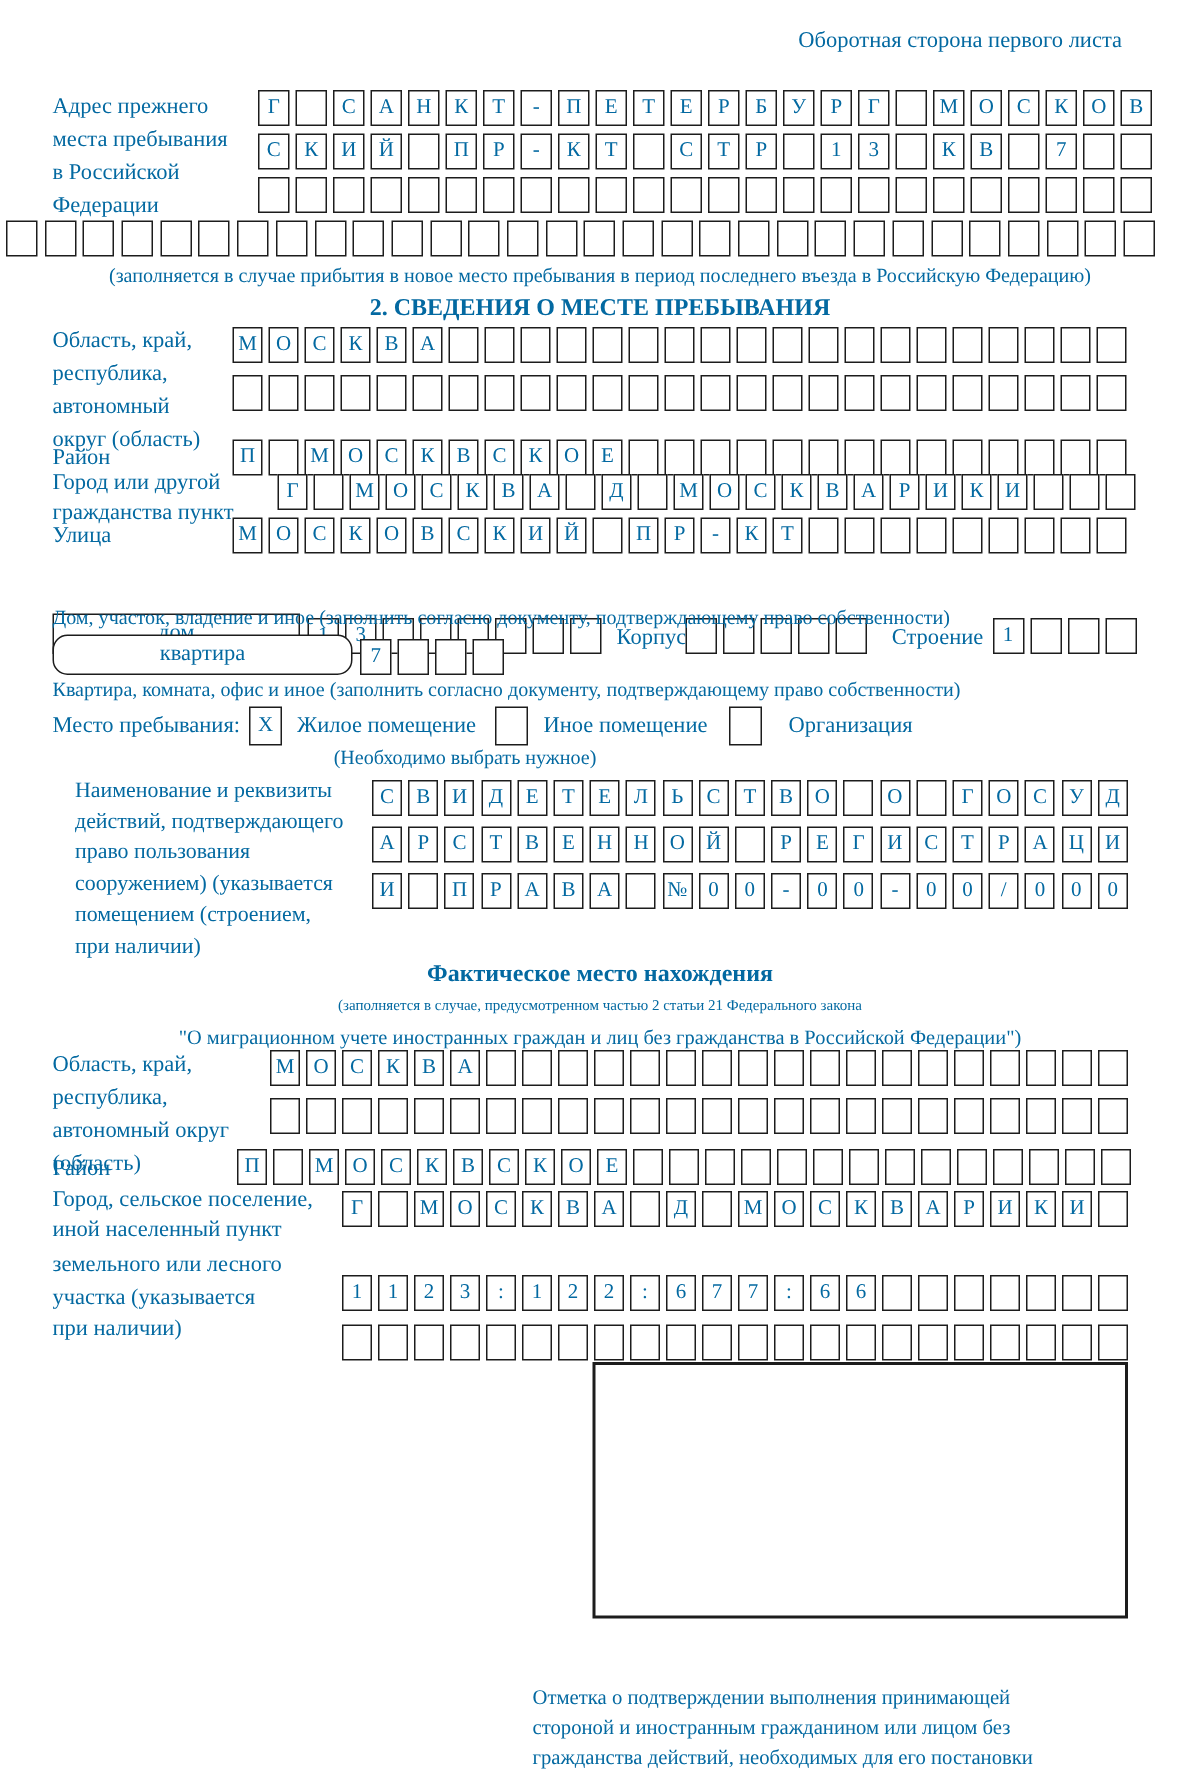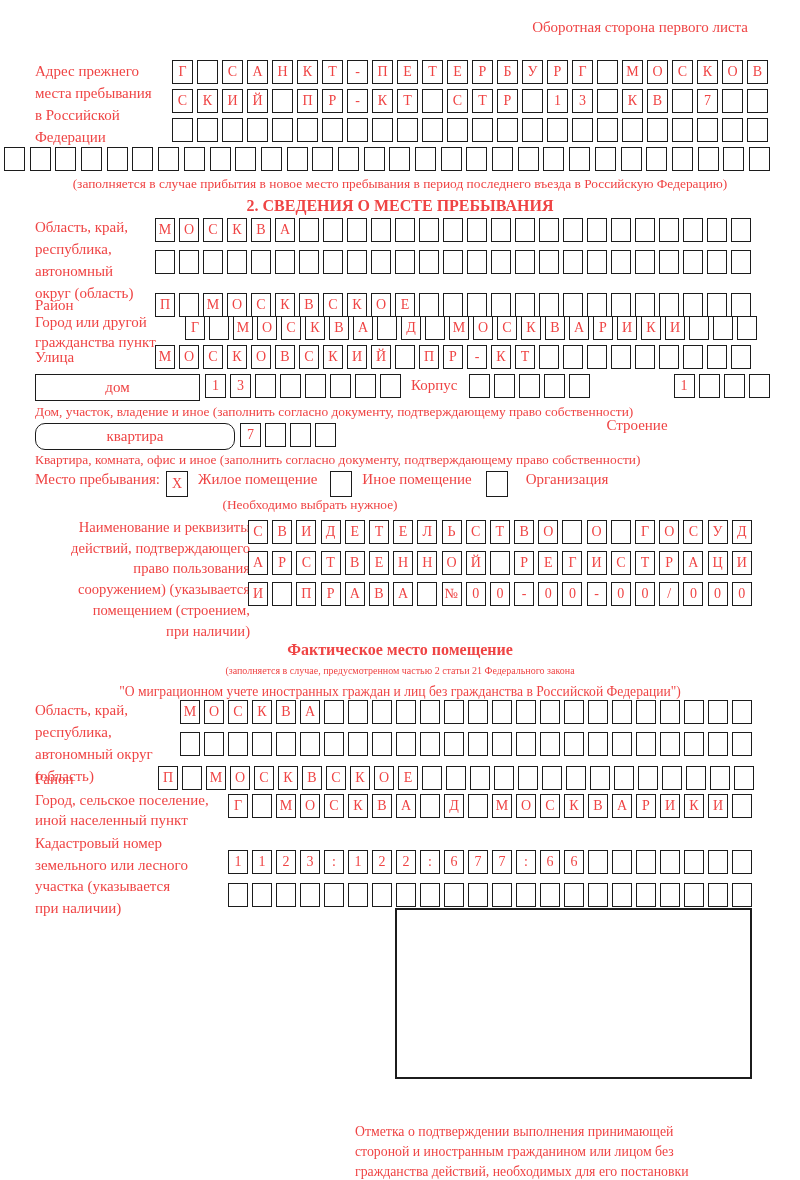--- a/index.html
+++ b/index.html
@@ -1,52 +1,52 @@
 <!DOCTYPE html>
 <html><head>
 <meta charset="utf-8">
 <style>
   html,body{margin:0;padding:0;background:#fff;}
   .page{
     position:relative;width:800px;height:1180px;background:#ffffff;
-    font-family:"Liberation Serif","DejaVu Serif",serif;color:#ef4444;overflow:hidden;
+    font-family:"Liberation Serif","DejaVu Serif",serif;color:#0369a1;overflow:hidden;
   }
   .abs{position:absolute;}
   .boxes{position:absolute;display:flex;gap:4px;}
   .boxes .cell{
     box-sizing:border-box;flex:0 0 auto;width:21px;height:24px;
     border:1.6px solid #1c1c1c;background:#fff;
     display:flex;align-items:center;justify-content:center;
     font-size:14px;line-height:1;
   }
   .boxes.w20 .cell{width:20px;}
   .boxes.g47{gap:4.7px;}
   .boxes.g42{gap:4.2px;}
-  .inlineboxes{display:flex;align-items:flex-start;}
+  .inlineboxes{display:flex;align-items:flex-end;}
   .inlineboxes .cell{
     box-sizing:border-box;flex:0 0 auto;width:21px;height:24px;
     border:1.6px solid #1c1c1c;background:#fff;
     display:flex;align-items:center;justify-content:center;
     font-size:14px;line-height:1;
   }
   .widebox{
     box-sizing:border-box;border:1.8px solid #1c1c1c;height:27px;background:#fff;
     display:flex;align-items:center;justify-content:center;font-size:15px;
   }
   .label{font-size:15px;line-height:22px;}
   .label.tight{line-height:20.7px;font-size:14.6px;}
   .caption{font-size:13.4px;}
   .center{text-align:center;width:800px;left:0;}
   .title{font-weight:bold;font-size:16px;}
   .checkcell{
     box-sizing:border-box;width:22px;height:26px;border:1.6px solid #1c1c1c;
     display:inline-flex;align-items:center;justify-content:center;font-size:14px;background:#fff;
   }
   .bigbox{box-sizing:border-box;border:2px solid #1c1c1c;background:#fff;}
-  .stayrow{display:flex;font-size:15px;}
+  .stayrow{display:flex;align-items:center;font-size:15px;}
 </style>
 </head>
 <body>
 
 <div class="page">
 
   <div class="abs label" style="top:16px;right:52px;">Оборотная сторона первого листа</div>
 
   <div class="abs label" style="left:35px;top:60px;width:140px;">
     <div>Адрес прежнего</div>
@@ -323,21 +323,21 @@
     <div class="inlineboxes" style="margin-left:5px;gap:4px;display:flex;">
         <span class="cell">1</span>
         <span class="cell">3</span>
         <span class="cell"></span>
         <span class="cell"></span>
         <span class="cell"></span>
         <span class="cell"></span>
         <span class="cell"></span>
         <span class="cell"></span>
       </div>
-    <div class="label" style="margin-left:10px;margin-right:12px;">Корпус</div>
+    <div class="label" style="margin-left:10px;margin-right:0;">Корпус</div>
     <div class="inlineboxes" style="gap:4px;display:flex;">
         <span class="cell"></span>
         <span class="cell"></span>
         <span class="cell"></span>
         <span class="cell"></span>
         <span class="cell"></span>
       </div>
     <div class="label" style="margin-left:16px;margin-right:6px;margin-top:40px;">Строение</div>
     <div class="inlineboxes" style="gap:4px;display:flex;">
         <span class="cell">1</span>
@@ -363,21 +363,21 @@
     <span>Место пребывания:</span>
     <span class="checkcell" style="margin-left:6px;">X</span>
     <span style="margin-left:10px;">Жилое помещение</span>
     <span class="checkcell" style="margin-left:13px;"></span>
     <span style="margin-left:10px;">Иное помещение</span>
     <span class="checkcell" style="margin-left:14px;"></span>
     <span style="margin-left:18px;">Организация</span>
   </div>
   <div class="abs caption" style="left:100px;top:497px;width:420px;text-align:center;">(Необходимо выбрать нужное)</div>
 
-  <div class="abs label tight" style="left:35px;top:517px;width:215px;text-align:right;">
+  <div class="abs label tight" style="left:50px;top:517px;width:215px;">
     <div>Наименование и реквизиты</div>
     <div>действий, подтверждающего</div>
     <div>право пользования</div>
     <div>сооружением) (указывается</div>
     <div>помещением (строением,</div>
     <div>при наличии)</div>
   </div>
   <div class="boxes w20 g42" style="left:248px;top:520px;">
       <span class="cell">С</span>
       <span class="cell">В</span>
@@ -441,21 +441,21 @@
       <span class="cell">0</span>
       <span class="cell">-</span>
       <span class="cell">0</span>
       <span class="cell">0</span>
       <span class="cell">/</span>
       <span class="cell">0</span>
       <span class="cell">0</span>
       <span class="cell">0</span>
     </div>
 
-  <div class="abs title center" style="top:641px;">Фактическое место помещение</div>
+  <div class="abs title center" style="top:641px;">Фактическое место нахождения</div>
   <div class="abs caption center" style="top:665px;font-size:10px;">(заполняется в случае, предусмотренном частью 2 статьи 21 Федерального закона</div>
   <div class="abs caption center" style="top:684px;font-size:13.6px;">"О миграционном учете иностранных граждан и лиц без гражданства в Российской Федерации")</div>
 
   <div class="abs label" style="left:35px;top:699px;width:140px;">
     <div>Область, край,</div>
     <div>республика,</div>
     <div>автономный округ</div>
     <div>(область)</div>
   </div>
   <div class="boxes w20" style="left:180px;top:700px;">
@@ -563,21 +563,20 @@
       <span class="cell">В</span>
       <span class="cell">А</span>
       <span class="cell">Р</span>
       <span class="cell">И</span>
       <span class="cell">К</span>
       <span class="cell">И</span>
       <span class="cell"></span>
     </div>
 
   <div class="abs label" style="left:35px;top:833px;width:185px;line-height:21.5px;">
-    <div>Кадастровый номер</div>
     <div>земельного или лесного</div>
     <div>участка (указывается</div>
     <div>при наличии)</div>
   </div>
   <div class="boxes w20" style="left:228px;top:850px;">
       <span class="cell">1</span>
       <span class="cell">1</span>
       <span class="cell">2</span>
       <span class="cell">3</span>
       <span class="cell">:</span>

